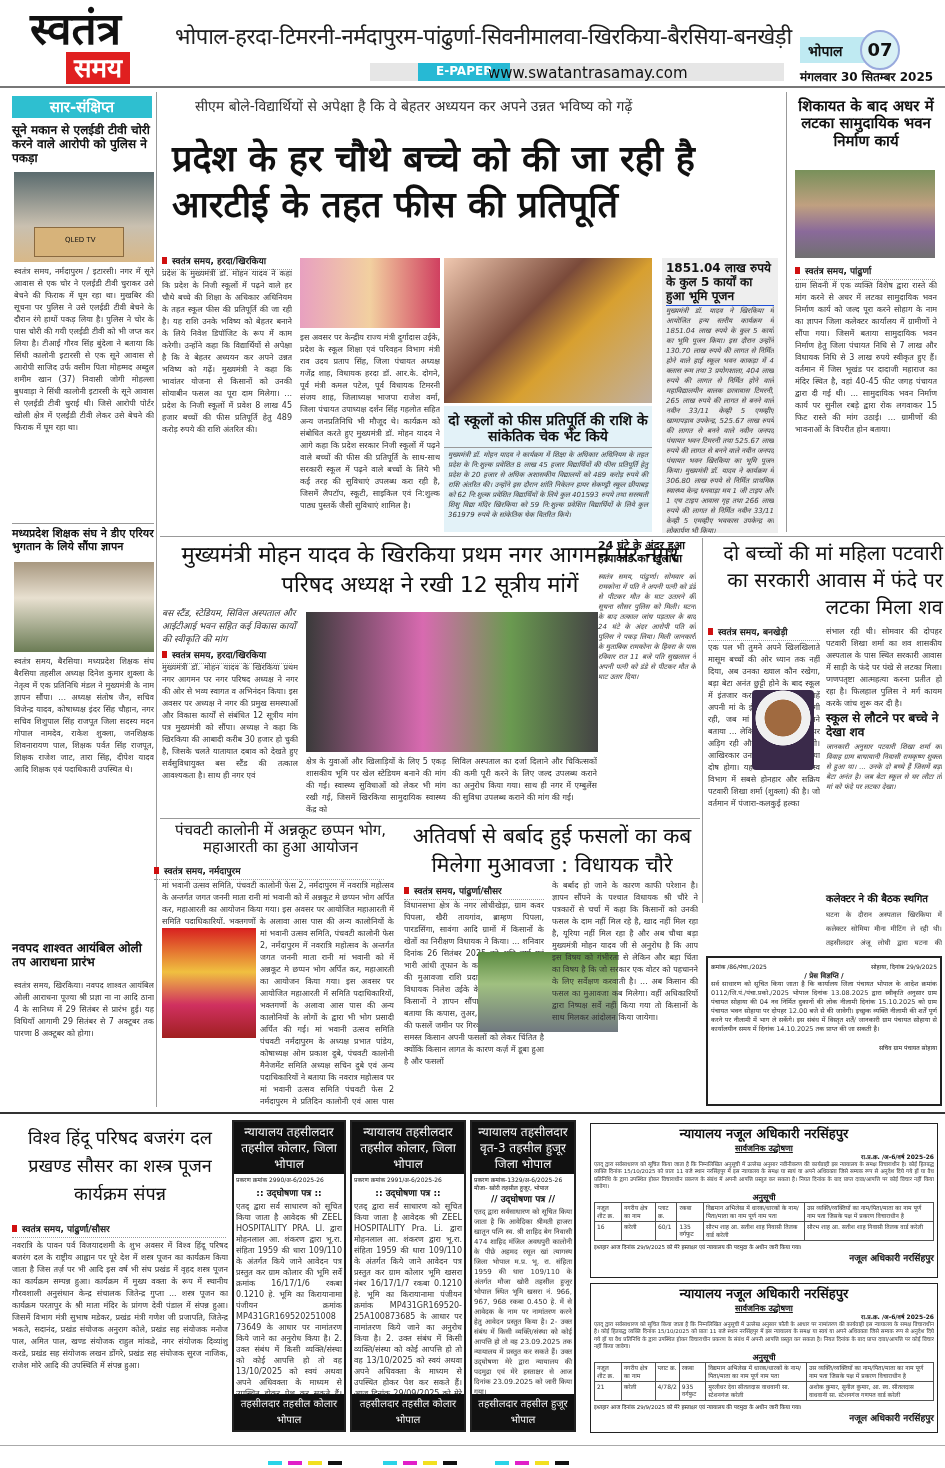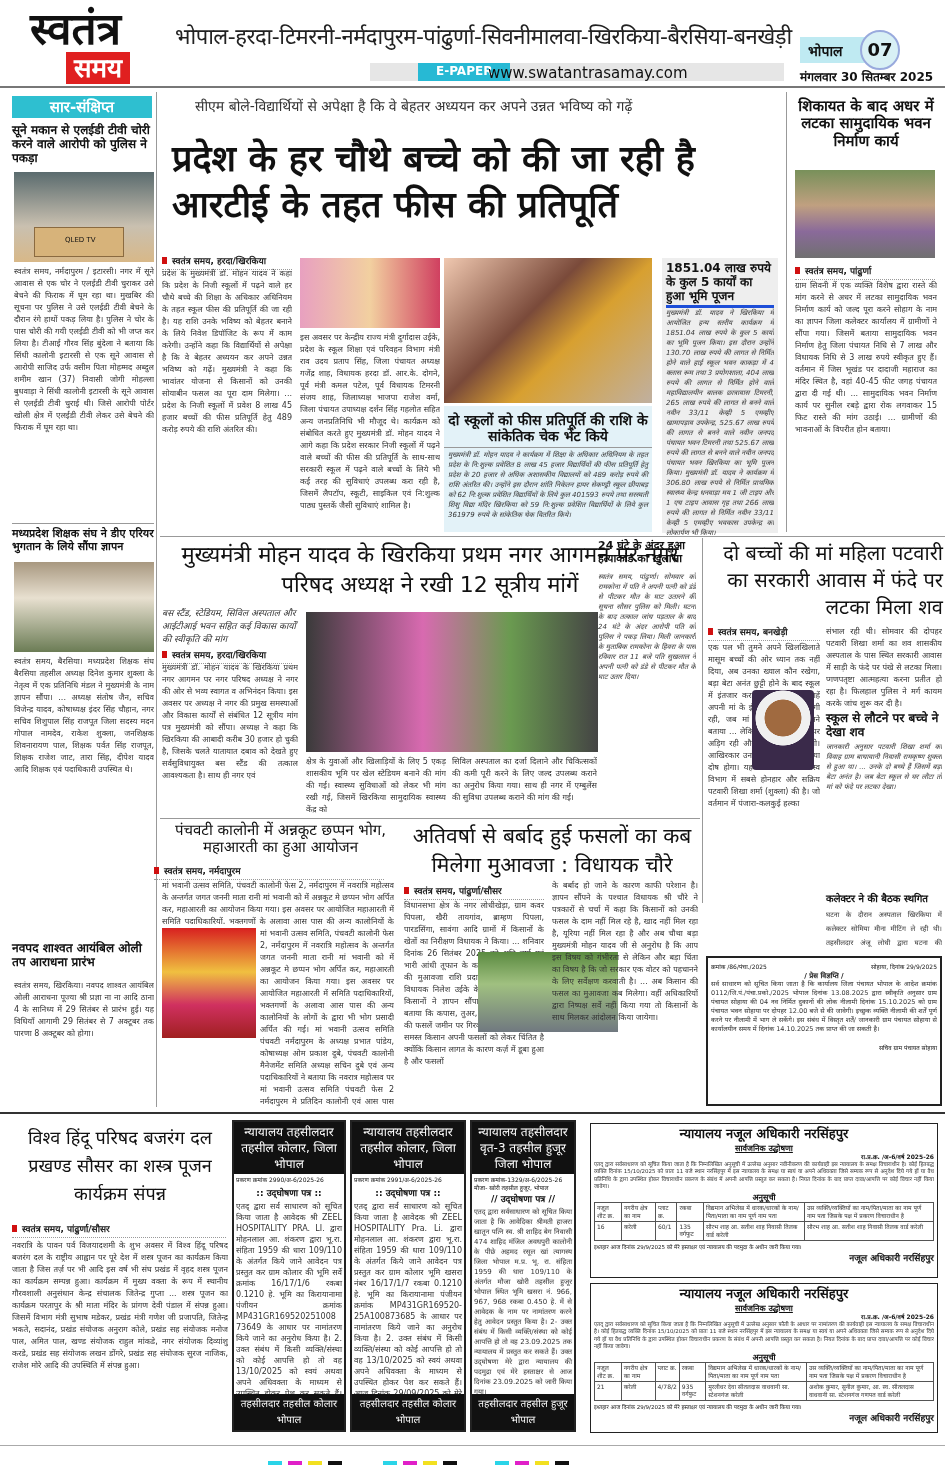--- a/index.html
+++ b/index.html
@@ -63,21 +63,21 @@
 <div class="abs byline" style="left:162px;top:254px;width:130px">स्वतंत्र समय, हरदा/खिरकिया</div>
 <div class="abs body-text" style="left:162px;top:268px;width:130px;height:265px;overflow:hidden">प्रदेश के मुख्यमंत्री डॉ. मोहन यादव ने कहा कि प्रदेश के निजी स्कूलों में पढ़ने वाले हर चौथे बच्चे की शिक्षा के अधिकार अधिनियम के तहत स्कूल फीस की प्रतिपूर्ति की जा रही है। यह राशि उनके भविष्य को बेहतर बनाने के लिये निवेश डिपॉजिट के रूप में काम करेगी। उन्होंने कहा कि विद्यार्थियों से अपेक्षा है कि वे बेहतर अध्ययन कर अपने उन्नत भविष्य को गढ़ें। मुख्यमंत्री ने कहा कि भावांतर योजना से किसानों को उनकी सोयाबीन फसल का पूरा दाम मिलेगा। ... प्रदेश के निजी स्कूलों में प्रवेश 8 लाख 45 हजार बच्चों की फीस प्रतिपूर्ति हेतु 489 करोड़ रुपये की राशि अंतरित की।</div>
 <div class="abs photo" style="left:300px;top:258px;width:140px;height:70px;background:linear-gradient(90deg,#e8a0c0,#f2d0a0,#d04060)"></div>
 <div class="abs body-text" style="left:300px;top:332px;width:140px;height:200px;overflow:hidden">इस अवसर पर केन्द्रीय राज्य मंत्री दुर्गादास उईके, प्रदेश के स्कूल शिक्षा एवं परिवहन विभाग मंत्री राव उदय प्रताप सिंह, जिला पंचायत अध्यक्ष गजेंद्र शाह, विधायक हरदा डॉ. आर.के. दोगने, पूर्व मंत्री कमल पटेल, पूर्व विधायक टिमरनी संजय शाह, जिलाध्यक्ष भाजपा राजेश वर्मा, जिला पंचायत उपाध्यक्ष दर्शन सिंह गहलोत सहित अन्य जनप्रतिनिधि भी मौजूद थे। कार्यक्रम को संबोधित करते हुए मुख्यमंत्री डॉ. मोहन यादव ने आगे कहा कि प्रदेश सरकार निजी स्कूलों में पढ़ने वाले बच्चों की फीस की प्रतिपूर्ति के साथ-साथ सरकारी स्कूल में पढ़ने वाले बच्चों के लिये भी कई तरह की सुविधाएं उपलब्ध करा रही है, जिसमें लैपटॉप, स्कूटी, साइकिल एवं नि:शुल्क पाठ्य पुस्तकें जैसी सुविधाएं शामिल है।</div>
 <div class="abs photo" style="left:444px;top:258px;width:208px;height:145px;background:linear-gradient(135deg,#f0c8b0,#7a4a3a 40%,#d8a030 60%,#c0b0a0)"></div>
 <div class="abs" style="left:444px;top:406px;width:208px;height:126px;background:#e3f2f8">
   <div class="hd" style="font-size:14px;text-align:center;padding:6px 4px 3px;border-bottom:1px solid #999">दो स्कूलों को फीस प्रतिपूर्ति की राशि के सांकेतिक चेक भेंट किये</div>
   <div class="body-text" style="font-size:7px;line-height:10px;padding:2px 4px;font-style:italic;height:78px;overflow:hidden">मुख्यमंत्री डॉ. मोहन यादव ने कार्यक्रम में शिक्षा के अधिकार अधिनियम के तहत प्रदेश के नि:शुल्क प्रवेशित 8 लाख 45 हजार विद्यार्थियों की फीस प्रतिपूर्ति हेतु प्रदेश के 20 हजार से अधिक अशासकीय विद्यालयों को 489 करोड़ रुपये की राशि अंतरित की। उन्होंने इस दौरान शांति निकेतन हायर सेकण्ड्री स्कूल छीपाबड़ को 62 नि:शुल्क प्रवेशित विद्यार्थियों के लिये कुल 401593 रुपये तथा सरस्वती शिशु विद्या मंदिर खिरकिया को 59 नि:शुल्क प्रवेशित विद्यार्थियों के लिये कुल 361979 रुपये के सांकेतिक चेक वितरित किये।</div>
 </div>
 <div class="abs" style="left:662px;top:258px;width:116px;height:275px;background:#eee;padding:4px">
-  <div class="hd" style="font-size:12px;border-bottom:3px solid #1d4ed8;padding-bottom:2px">1851.04 लाख रुपये के कुल 5 कार्यों का हुआ भूमि पूजन</div>
+  <div class="hd" style="font-size:12px;border-bottom:1px solid #1d4ed8;padding-bottom:2px">1851.04 लाख रुपये के कुल 5 कार्यों का हुआ भूमि पूजन</div>
   <div class="body-text" style="font-size:7px;line-height:10px;font-style:italic;height:235px;overflow:hidden">मुख्यमंत्री डॉ. यादव ने खिरकिया में आयोजित हन्य स्तरीय कार्यक्रम में 1851.04 लाख रुपये के कुल 5 कार्यों का भूमि पूजन किया। इस दौरान उन्होंने 130.70 लाख रुपये की लागत से निर्मित होने वाले हाई स्कूल भवन काकड़ा में 4 क्लास रूम तथा 3 प्रयोगशाला, 404 लाख रुपये की लागत से निर्मित होने वाले महाविद्यालयीन बालक छात्रावास टिमरनी, 265 लाख रुपये की लागत से बनने वाले नवीन 33/11 केव्ही 5 एमव्हीए खामापड़ाव उपकेन्द्र, 525.67 लाख रुपये की लागत से बनने वाले नवीन जनपद पंचायत भवन टिमरनी तथा 525.67 लाख रुपये की लागत से बनने वाले नवीन जनपद पंचायत भवन खिरकिया का भूमि पूजन किया। मुख्यमंत्री डॉ. यादव ने कार्यक्रम में 306.80 लाख रुपये से निर्मित प्राथमिक स्वास्थ्य केन्द्र धनवाड़ा मय 1 जी टाइप और 1 एच टाइप आवास गृह तथा 266 लाख रुपये की लागत से निर्मित नवीन 33/11 केव्ही 5 एमव्हीए भवकास उपकेन्द्र का लोकार्पण भी किया।</div>
 </div>
 
 <div class="abs vline" style="left:786px;top:92px;height:440px"></div>
 <div class="abs hd" style="left:792px;top:98px;width:148px;font-size:15px;text-align:center">शिकायत के बाद अधर में लटका सामुदायिक भवन निर्माण कार्य</div>
 <div class="abs photo" style="left:795px;top:170px;width:140px;height:88px;background:linear-gradient(180deg,#78905a,#c0a080 40%,#8a6a9a 70%,#707070)"></div>
 <div class="abs byline" style="left:795px;top:264px;width:140px">स्वतंत्र समय, पांढुर्णा</div>
 <div class="abs body-text" style="left:795px;top:280px;width:142px;height:250px;overflow:hidden">ग्राम सिवनी में एक व्यक्ति विशेष द्वारा रास्ते की मांग करने से अधर में लटका सामुदायिक भवन निर्माण कार्य को जल्द पूरा करने सोहाग के नाम का ज्ञापन जिला कलेक्टर कार्यालय में ग्रामीणों ने सौंपा गया। जिसमें बताया सामुदायिक भवन निर्माण हेतु जिला पंचायत निधि से 7 लाख और विधायक निधि से 3 लाख रुपये स्वीकृत हुए हैं। वर्तमान में जिस भूखंड पर दादाजी महाराज का मंदिर स्थित है, वहां 40-45 फीट जगह पंचायत द्वारा दी गई थी। ... सामुदायिक भवन निर्माण कार्य पर सुनील रबड़े द्वारा रोक लगवाकर 15 फिट रास्ते की मांग उठाई। ... ग्रामीणों की भावनाओं के विपरीत होन बताया।</div>
 
 <div class="abs hline" style="left:160px;top:536px;width:785px"></div>

